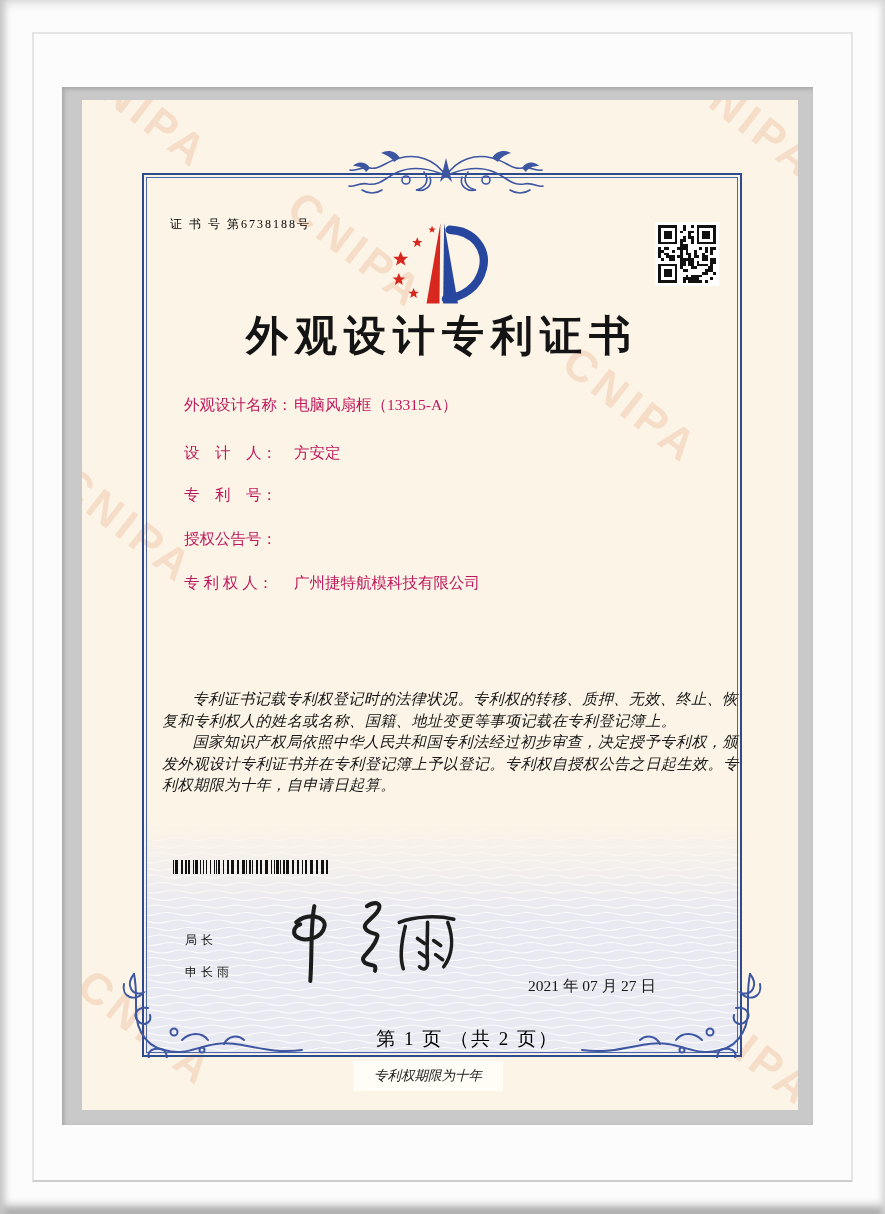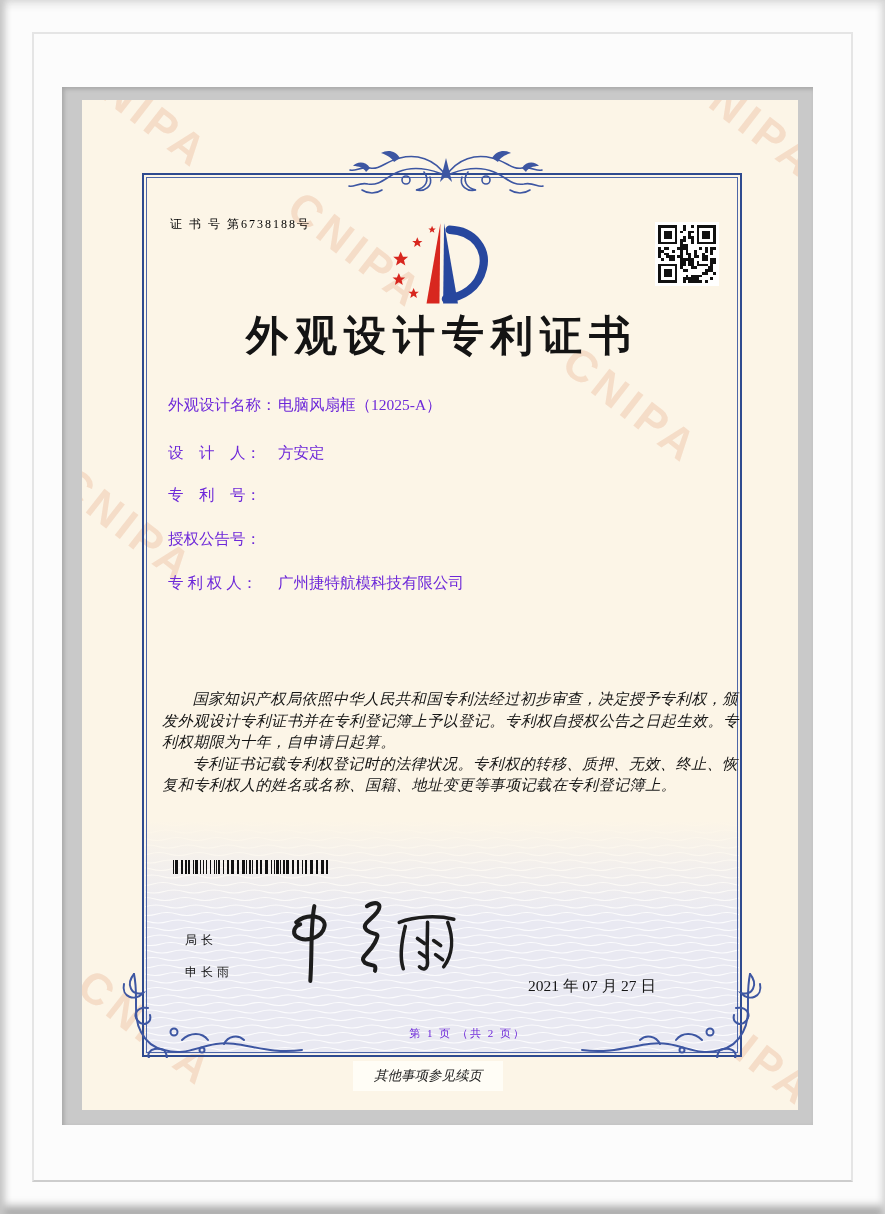--- a/index.html
+++ b/index.html
@@ -59,36 +59,36 @@
   
   .cert-no{position:absolute;left:88px;top:116px;font-size:12px;letter-spacing:2px;color:#23232
 
 3;}
   .logo{position:absolute;left:303px;top:116px;width:120px;height:105px;}
   .qr{position:absolute;left:573px;top:122px;width:58px;height:58px;background:#fff;padding:3px;}
   .title{
     position:absolute;left:60px;top:208px;width:600px;text-align:center;
     font-size:42px;font-weight:bold;letter-spacing:7px;color:#141414;
   }
-  .field-row{position:absolute;left:86px;width:576px;display:flex;font-size:15.5px;line-height:21px;color:#6d28d9;}
+  .field-row{position:absolute;left:102px;width:576px;display:flex;font-size:15.5px;line-height:21px;color:#be185d;}
   .field-label{min-width:110px;white-space:pre;}
   .field-value{flex:1;}
   .grant-row{position:absolute;left:86px;top:556px;width:576px;font-size:15.5px;color:#1d1d1d;}
   .grant-right{position:absolute;left:292px;top:0;}
   .grant-left .field-label,.grant-right .field-label{display:inline;}
   .body-text{
     position:absolute;left:80px;top:588px;width:578px;
     font-size:15.2px;line-height:21.6px;font-style:italic;letter-spacing:.4px;color:#151515;
   }
   .body-text p{margin:0;text-indent:2em;}
   .barcode{position:absolute;left:91px;top:760px;width:155px;height:14px;}
   .signer{position:absolute;left:103px;top:824px;font-size:12px;letter-spacing:4px;color:#111;line-height:32px;}
   .signature{position:absolute;left:198px;top:792px;width:192px;height:96px;}
   .issue-date{position:absolute;left:400px;top:876px;width:220px;text-align:center;font-size:15.5px;color:#161616;}
-  .page-footer{position:absolute;left:60px;top:926px;width:651px;text-align:center;font-size:11px;letter-spacing:2px;color:#6d28d9;}
+  .page-footer{position:absolute;left:60px;top:926px;width:651px;text-align:center;font-size:19px;letter-spacing:2px;color:#000000;}
   .cont-note{
     position:absolute;left:271px;top:961px;width:150px;height:30px;line-height:30px;
     background:#fffdf6;text-align:center;font-size:13.5px;font-style:italic;color:#222;
   }
 </style>
 </head>
 <body>
 
 <div class="frame">
   <div class="frame-bevel"></div>
@@ -417,42 +417,42 @@
           <rect x="3" y="20" width="1" height="1" fill="#111"></rect>
           <rect x="4" y="20" width="1" height="1" fill="#111"></rect>
           <rect x="5" y="20" width="1" height="1" fill="#111"></rect>
           <rect x="6" y="20" width="1" height="1" fill="#111"></rect>
         </svg>
 
       <div class="title">外观设计专利证书</div>
 
       <div class="field-row" style="top:294px">
         <span class="field-label">外观设计名称：</span>
-        <span class="field-value">电脑风扇框（12025-A）</span>
+        <span class="field-value">电脑风扇框（13315-A）</span>
       </div>
       <div class="field-row" style="top:342px">
         <span class="field-label">设　计　人：</span>
         <span class="field-value">方安定</span>
       </div>
       <div class="field-row" style="top:384px">
         <span class="field-label">专　利　号：</span>
       </div>
       <div class="field-row" style="top:428px">
         <span class="field-label">授权公告号：</span>
       </div>
       <div class="field-row" style="top:472px">
         <span class="field-label">专 利 权 人：</span>
         <span class="field-value">广州捷特航模科技有限公司</span>
       </div>
       <div class="field-row" style="top:512px">
       </div>
 
       <div class="body-text">
+        <p>专利证书记载专利权登记时的法律状况。专利权的转移、质押、无效、终止、恢复和专利权人的姓名或名称、国籍、地址变更等事项记载在专利登记簿上。</p>
         <p>国家知识产权局依照中华人民共和国专利法经过初步审查，决定授予专利权，颁发外观设计专利证书并在专利登记簿上予以登记。专利权自授权公告之日起生效。专利权期限为十年，自申请日起算。</p>
-        <p>专利证书记载专利权登记时的法律状况。专利权的转移、质押、无效、终止、恢复和专利权人的姓名或名称、国籍、地址变更等事项记载在专利登记簿上。</p>
       </div>
 
       <svg class="barcode" id="barcode-svg" viewBox="0 0 155 14" preserveAspectRatio="none">
           <rect x="0" y="0" width="1" height="14" fill="#111"></rect>
           <rect x="2" y="0" width="3" height="14" fill="#111"></rect>
           <rect x="8" y="0" width="2" height="14" fill="#111"></rect>
           <rect x="12" y="0" width="2" height="14" fill="#111"></rect>
           <rect x="15" y="0" width="2" height="14" fill="#111"></rect>
           <rect x="20" y="0" width="1" height="14" fill="#111"></rect>
           <rect x="22" y="0" width="3" height="14" fill="#111"></rect>
@@ -504,17 +504,17 @@
           <path d="M118,30 C134,24 156,23 172,27"></path>
           <path d="M124,34 C120,50 118,64 122,76"></path>
           <path d="M146,30 C146,46 145,60 146,70 C146,76 142,78 138,74"></path>
           <path d="M166,30 C172,46 171,62 162,74"></path>
           <path d="M136,46 l7,5 M152,48 l7,5 M138,60 l7,5 M154,62 l7,5"></path>
         </g>
       </svg>
 
       <div class="issue-date">2021 年 07 月 27 日</div>
       <div class="page-footer">第 1 页 （共 2 页）</div>
-      <div class="cont-note">其他事项参见续页</div>
+      <div class="cont-note">专利权期限为十年</div>
 
     </div>
   </div>
 </div>
 
 </body></html>

